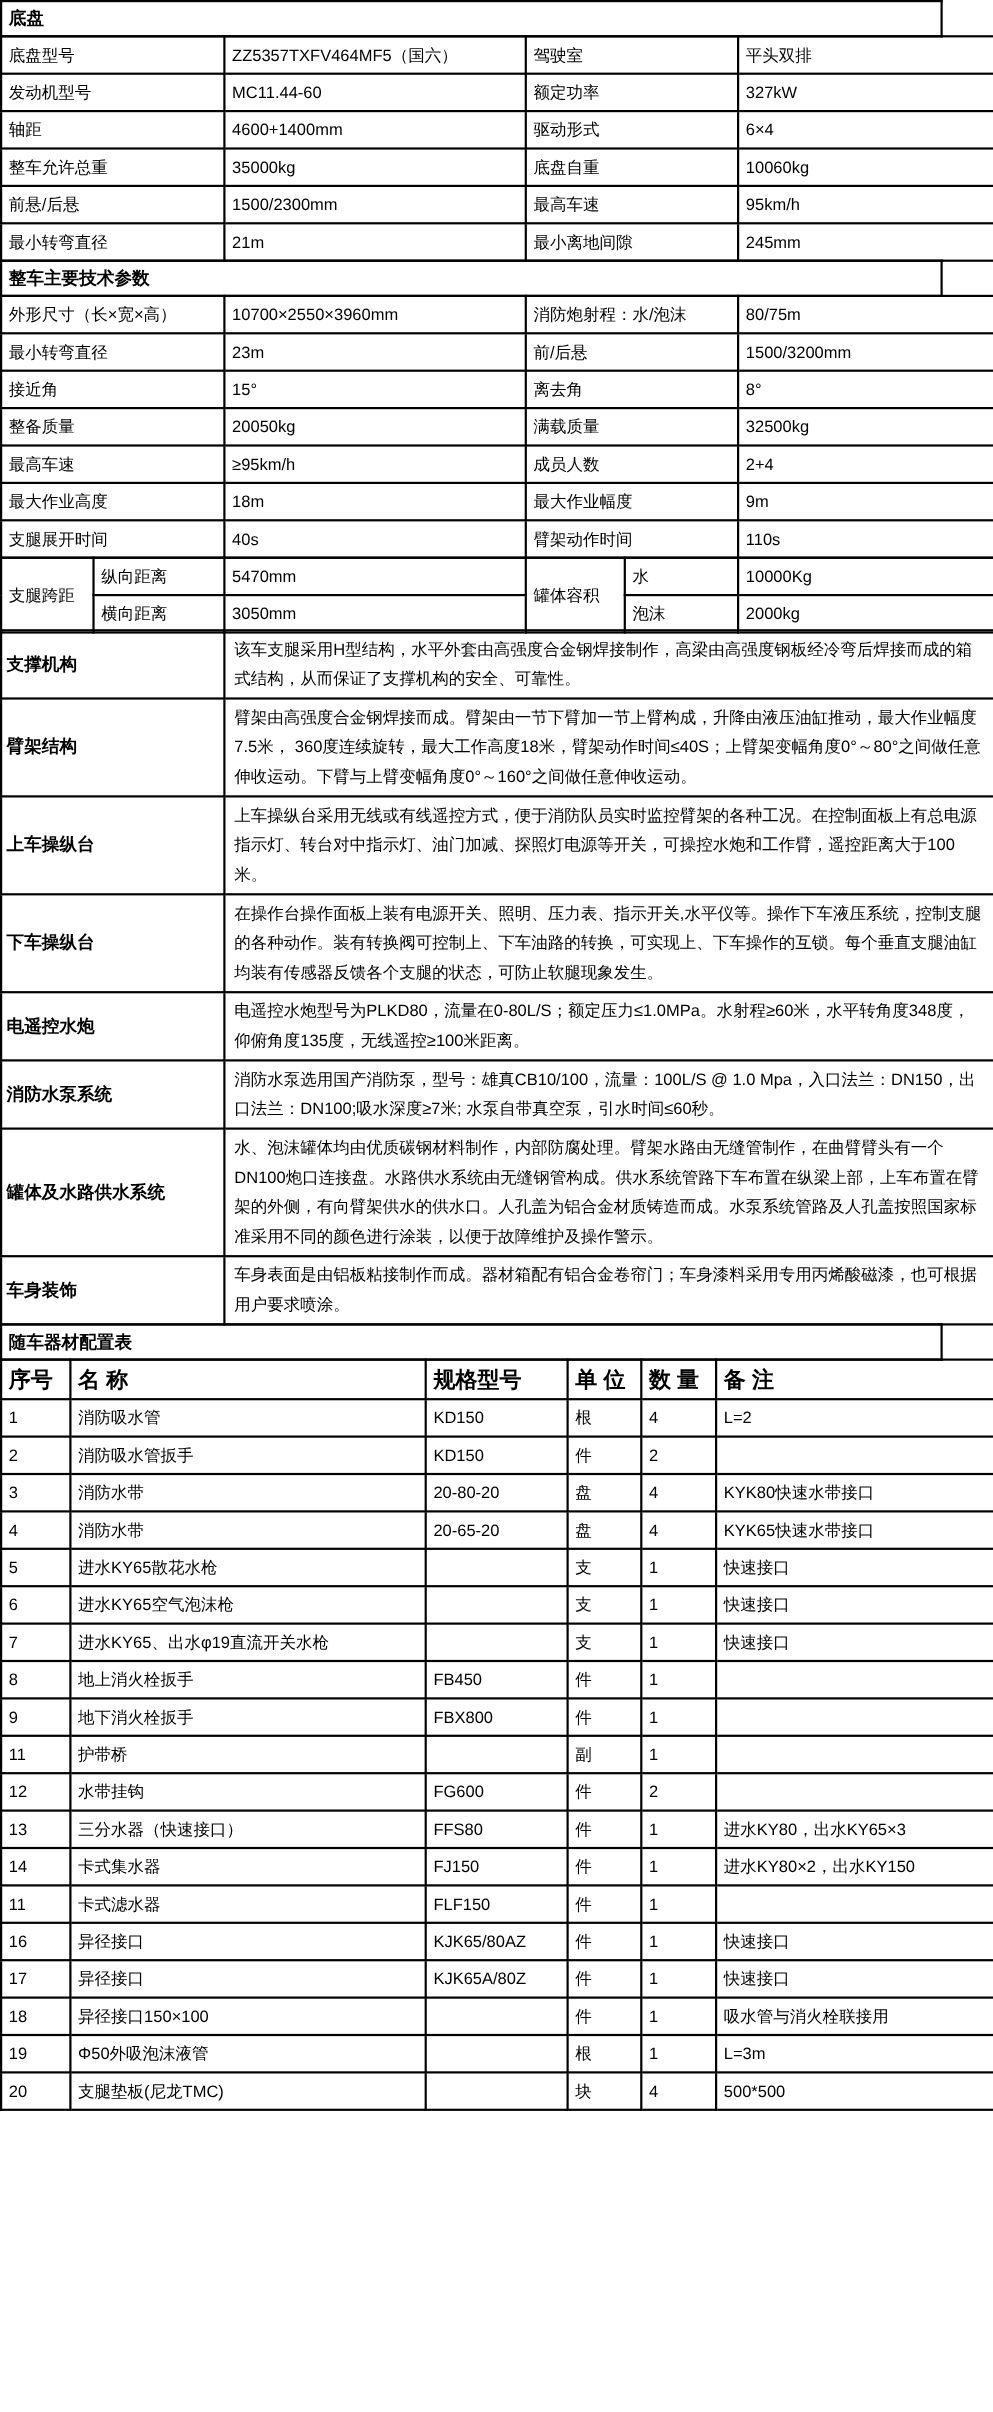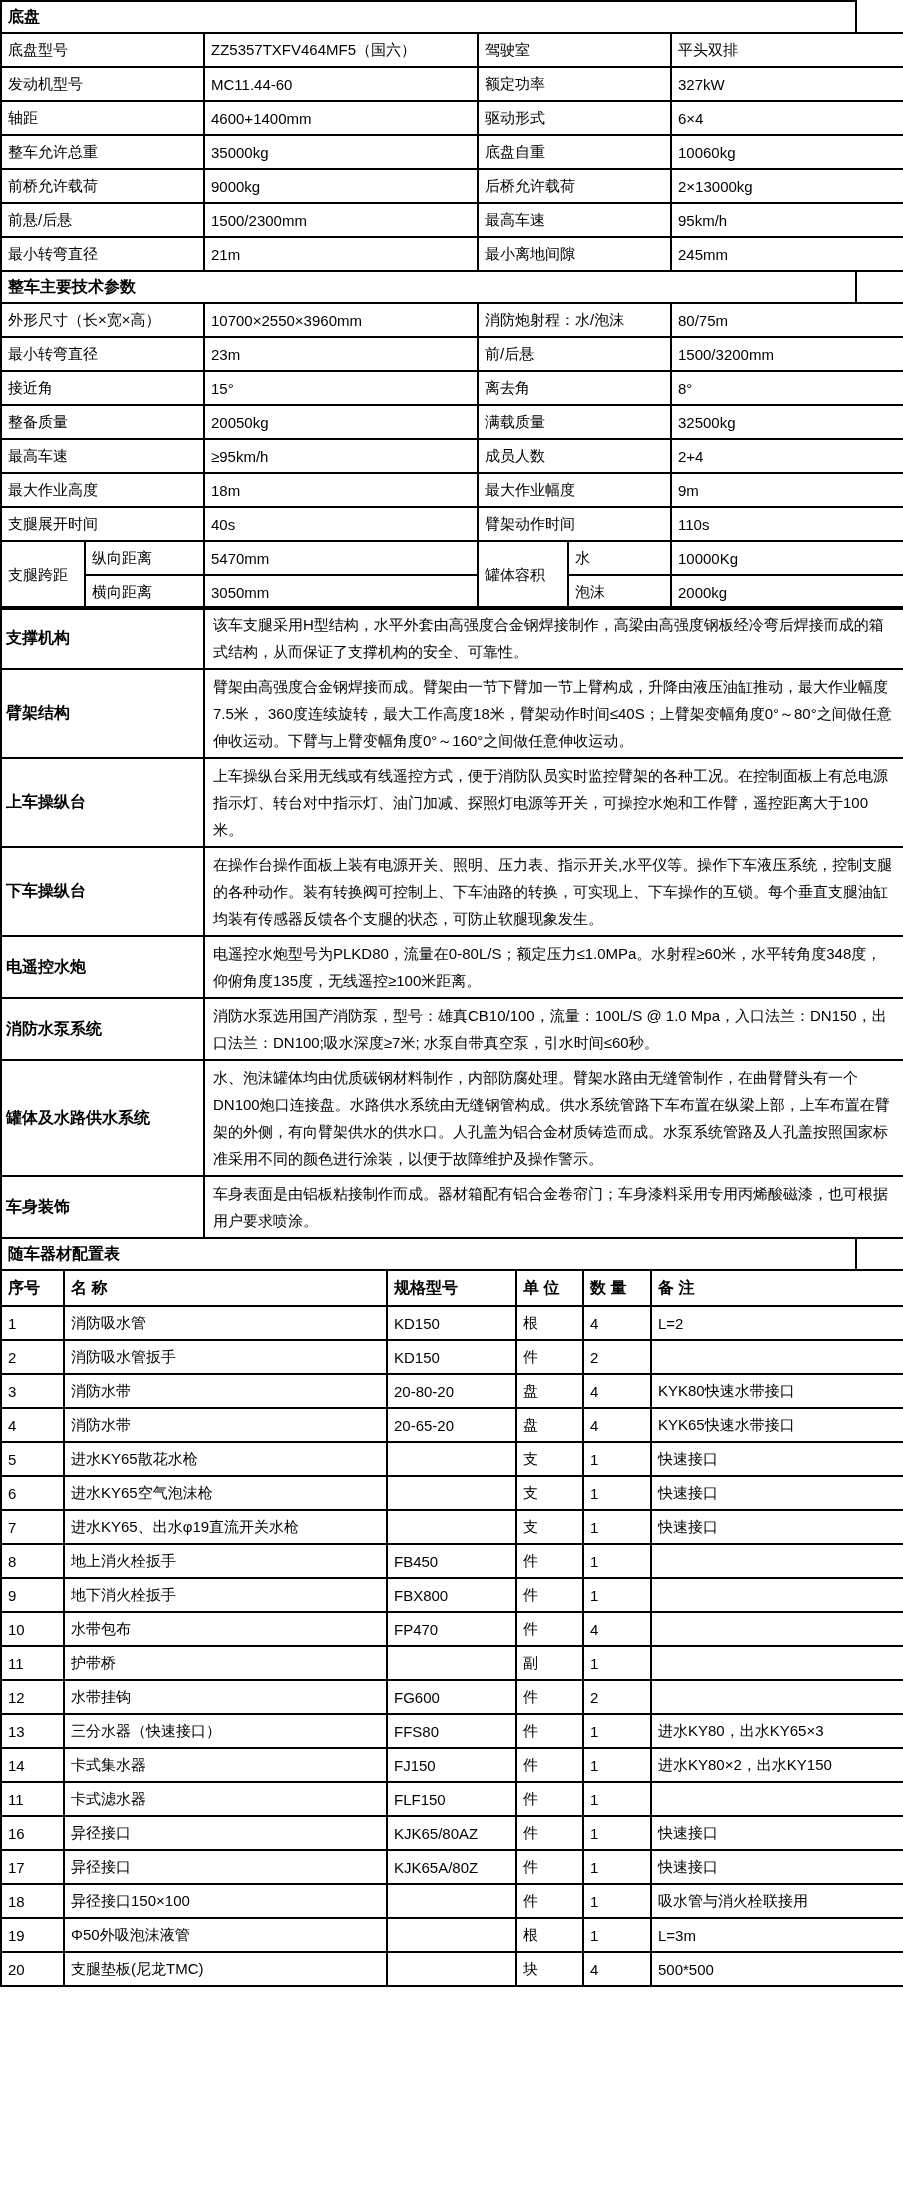--- a/index.html
+++ b/index.html
@@ -10,21 +10,21 @@
   table.t td{border:2px solid #000;padding:1px 6px;font-size:15px;vertical-align:middle;overflow:hidden;}
   
   table.hrow td{font-weight:bold;font-size:16px;height:26px;padding:2px 6px;}
   
   table.four td, table.nested td, table.equip td{white-space:nowrap;height:30px;}
   
   table.desc td{white-space:normal;}
   table.desc td.lbl{font-weight:bold;font-size:16px;white-space:nowrap;padding:2px 4px;}
   table.desc td.txt{font-size:15px;line-height:27px;padding:3px 8px;}
   
-  table.equip tbody.eh td{font-weight:bold;font-size:16px;height:32px;}
+  table.equip tbody.eh td{font-weight:bold;font-size:20px;height:32px;}
 </style>
 </head>
 <body>
 
 <div class="doc">
 
   <table class="t hrow">
     <tbody>
       <tr>
         <td>底盘</td>
@@ -56,26 +56,20 @@
           <td>轴距</td>
           <td>4600+1400mm</td>
           <td>驱动形式</td>
           <td>6×4</td>
         </tr>
         <tr>
           <td>整车允许总重</td>
           <td>35000kg</td>
           <td>底盘自重</td>
           <td>10060kg</td>
-        </tr>
-        <tr>
-          <td>前桥允许载荷</td>
-          <td>9000kg</td>
-          <td>后桥允许载荷</td>
-          <td>2×13000kg</td>
         </tr>
         <tr>
           <td>前悬/后悬</td>
           <td>1500/2300mm</td>
           <td>最高车速</td>
           <td>95km/h</td>
         </tr>
         <tr>
           <td>最小转弯直径</td>
           <td>21m</td>
@@ -319,28 +313,20 @@
         </tr>
         <tr>
           <td>9</td>
           <td>地下消火栓扳手</td>
           <td>FBX800</td>
           <td>件</td>
           <td>1</td>
           <td></td>
         </tr>
         <tr>
-          <td>10</td>
-          <td>水带包布</td>
-          <td>FP470</td>
-          <td>件</td>
-          <td>4</td>
-          <td></td>
-        </tr>
-        <tr>
           <td>11</td>
           <td>护带桥</td>
           <td></td>
           <td>副</td>
           <td>1</td>
           <td></td>
         </tr>
         <tr>
           <td>12</td>
           <td>水带挂钩</td>

